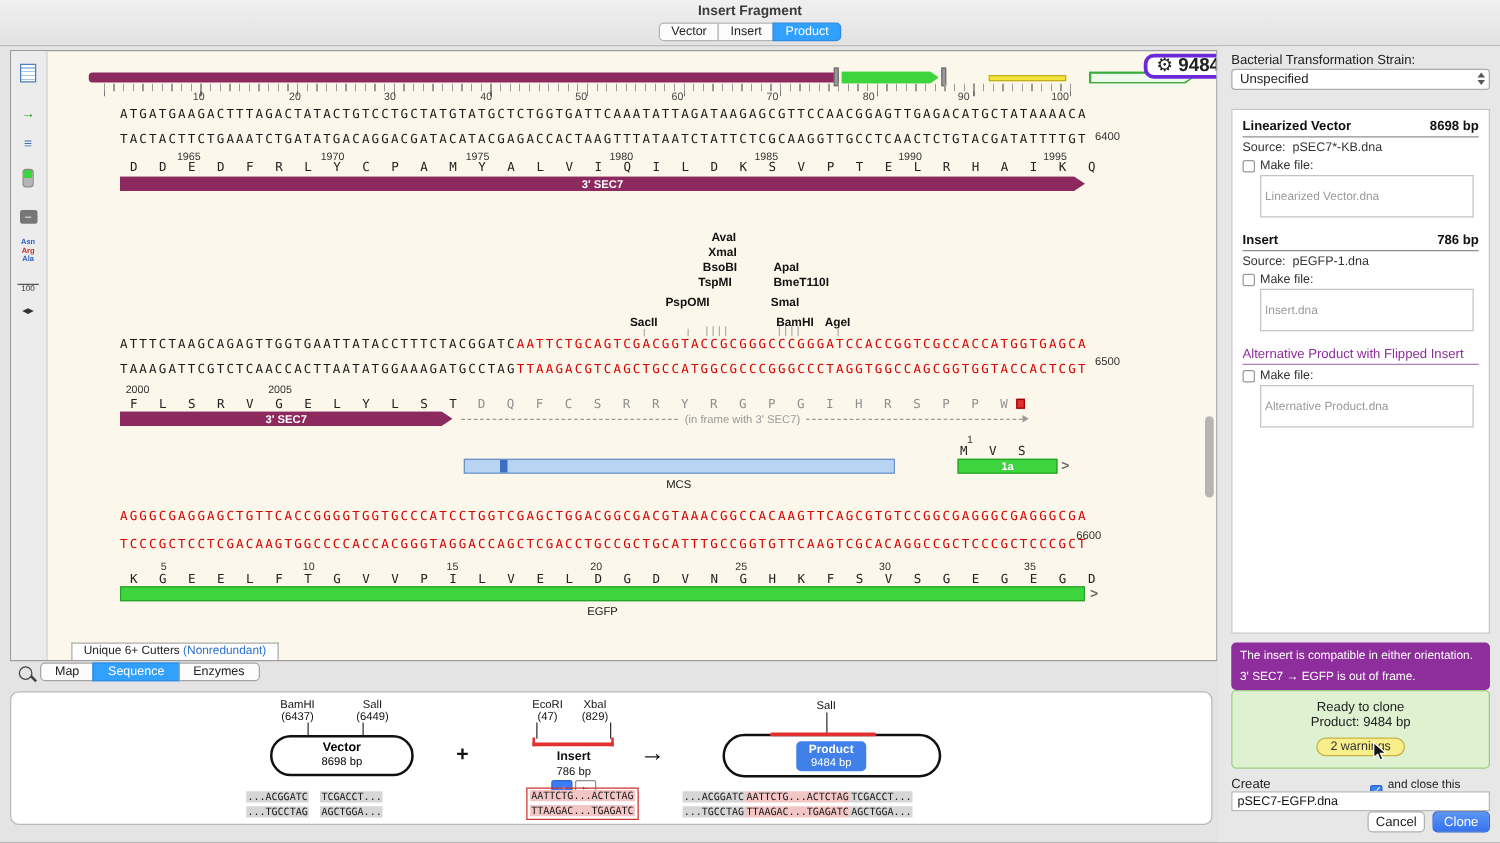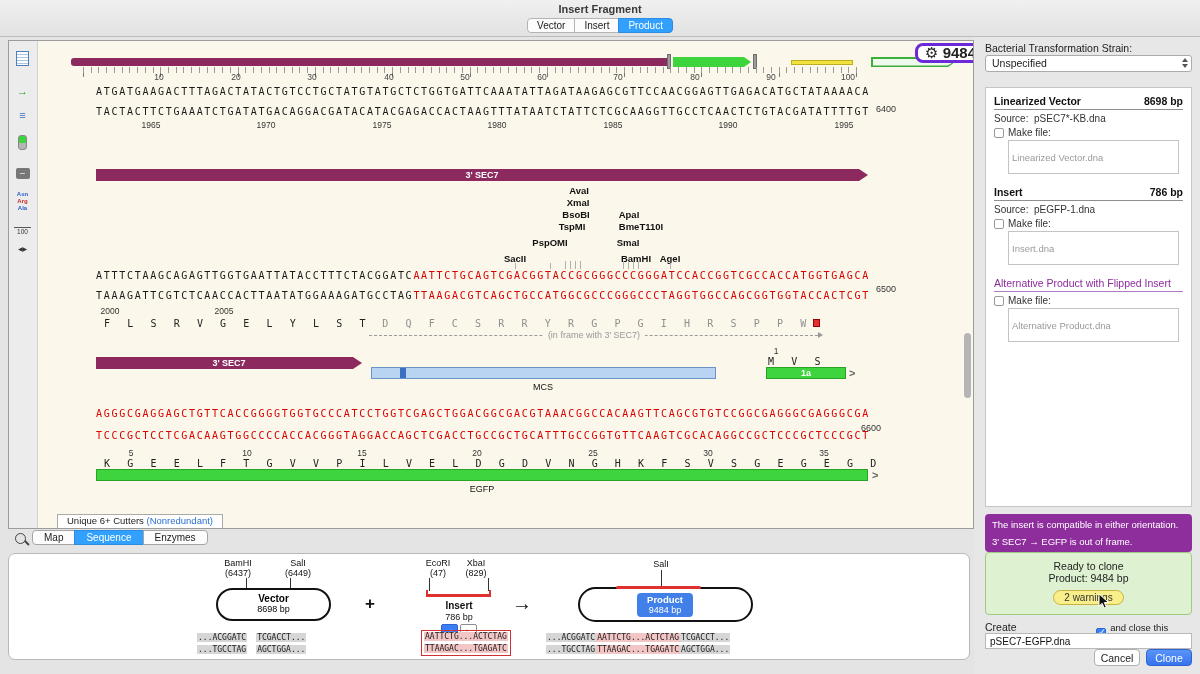--- a/index.html
+++ b/index.html
@@ -24,21 +24,21 @@
   .seq-content{position:absolute;left:28px;top:0;right:0;bottom:0;overflow:hidden;}
   .seq{position:absolute;font-family:"DejaVu Sans Mono",monospace;font-size:10px;letter-spacing:1.72px;white-space:pre;color:#1a1a1a;}
   .aa{position:absolute;font-family:"DejaVu Sans Mono",monospace;font-size:10px;letter-spacing:1.72px;white-space:pre;color:#222;}
   .redtxt{color:#d80000;}
   .graytxt{color:#8f8f8f;text-align:right;}
   .posnum{position:absolute;transform:translateX(-50%);font-size:8.5px;color:#333;}
   .mpos{position:absolute;font-size:9px;color:#333;}
   .ez{position:absolute;transform:translateX(-50%);font-size:9.5px;font-weight:bold;color:#111;white-space:nowrap;}
   .ezline{position:absolute;width:1px;background:#b0b0b0;}
   .cds{position:absolute;height:12px;background:#8c2a60;color:#fff;font-size:9px;font-weight:bold;line-height:12px;text-align:center;}
-  .cds.point{clip-path:polygon(0 0,calc(100% - 9px) 0,100% 50%,calc(100% - 9px) 100%,0 100%);margin-top:28px;}
+  .cds.point{clip-path:polygon(0 0,calc(100% - 9px) 0,100% 50%,calc(100% - 9px) 100%,0 100%);}
   .greenbar{position:absolute;height:12px;background:#3ed43e;border:1px solid #27a427;box-sizing:border-box;color:#fff;font-size:9px;font-weight:bold;line-height:10px;text-align:center;}
   .mcsbar{position:absolute;height:12px;background:#b9d4f2;border:1px solid #6a94c8;box-sizing:border-box;}
   .mcsdark{position:absolute;left:28px;top:0;width:6px;height:10px;background:#3d6fc0;}
   .dash{position:absolute;border-top:1px dashed #9a9a9a;}
   .dasharrow{position:absolute;width:0;height:0;border-left:5px solid #999;border-top:3px solid transparent;border-bottom:3px solid transparent;}
   .framenote{position:absolute;transform:translateX(-50%);font-size:9px;color:#999;background:#fbf7ea;padding:0 5px;white-space:nowrap;}
   .stopbox{position:absolute;width:7px;height:8px;background:#e03030;border:1px solid #a00000;box-sizing:border-box;}
   .chev{position:absolute;font-size:11px;font-weight:bold;color:#666;}
   .lenbadge{position:absolute;left:878px;top:2px;background:#fff;border:3px solid #6d28d9;border-radius:8px;height:14px;line-height:13px;padding:0 7px;font-size:15px;font-weight:bold;color:#222;white-space:nowrap;}
   
@@ -183,20 +183,21 @@
       <div class="seq" style="left:59px;top:65px">TACTACTTCTGAAATCTGATATGACAGGACGATACATACGAGACCACTAAGTTTATAATCTATTCTCGCAAGGTTGCCTCAACTCTGTACGATATTTTGT</div>
       <div class="seq" style="left:59px;top:45px">ATGATGAAGACTTTAGACTATACTGTCCTGCTATGTATGCTCTGGTGATTCAAATATTAGATAAGAGCGTTCCAACGGAGTTGAGACATGCTATAAAACA</div>
       <span class="mpos" style="left:839px;top:63px">6400</span>
       <span class="posnum" style="left:114px;top:79px">1965</span>
       <span class="posnum" style="left:229px;top:79px">1970</span>
       <span class="posnum" style="left:345px;top:79px">1975</span>
       <span class="posnum" style="left:460px;top:79px">1980</span>
       <span class="posnum" style="left:576px;top:79px">1985</span>
       <span class="posnum" style="left:691px;top:79px">1990</span>
       <span class="posnum" style="left:807px;top:79px">1995</span>
+      <div class="aa" style="left:67px;top:88px">D  D  E  D  F  R  L  Y  C  P  A  M  Y  A  L  V  I  Q  I  L  D  K  S  V  P  T  E  L  R  H  A  I  K  Q</div>
       <div class="cds point" style="left:59px;top:100px;width:772px"><span>3' SEC7</span></div>
 
       <span class="ez" style="left:542px;top:144px">AvaI</span>
       <span class="ez" style="left:541px;top:156px">XmaI</span>
       <span class="ez" style="left:539px;top:168px">BsoBI</span>
       <span class="ez" style="left:535px;top:180px">TspMI</span>
       <span class="ez" style="left:592px;top:168px">ApaI</span>
       <span class="ez" style="left:604px;top:180px">BmeT110I</span>
       <span class="ez" style="left:513px;top:196px">PspOMI</span>
       <span class="ez" style="left:591px;top:196px">SmaI</span>

